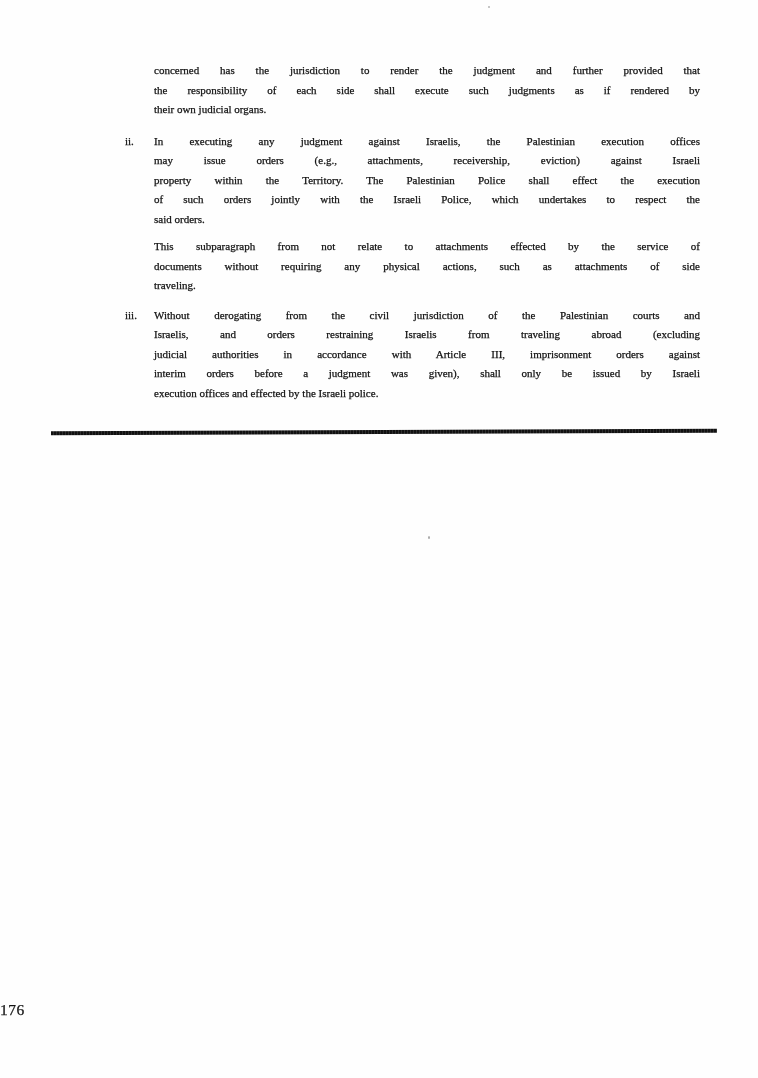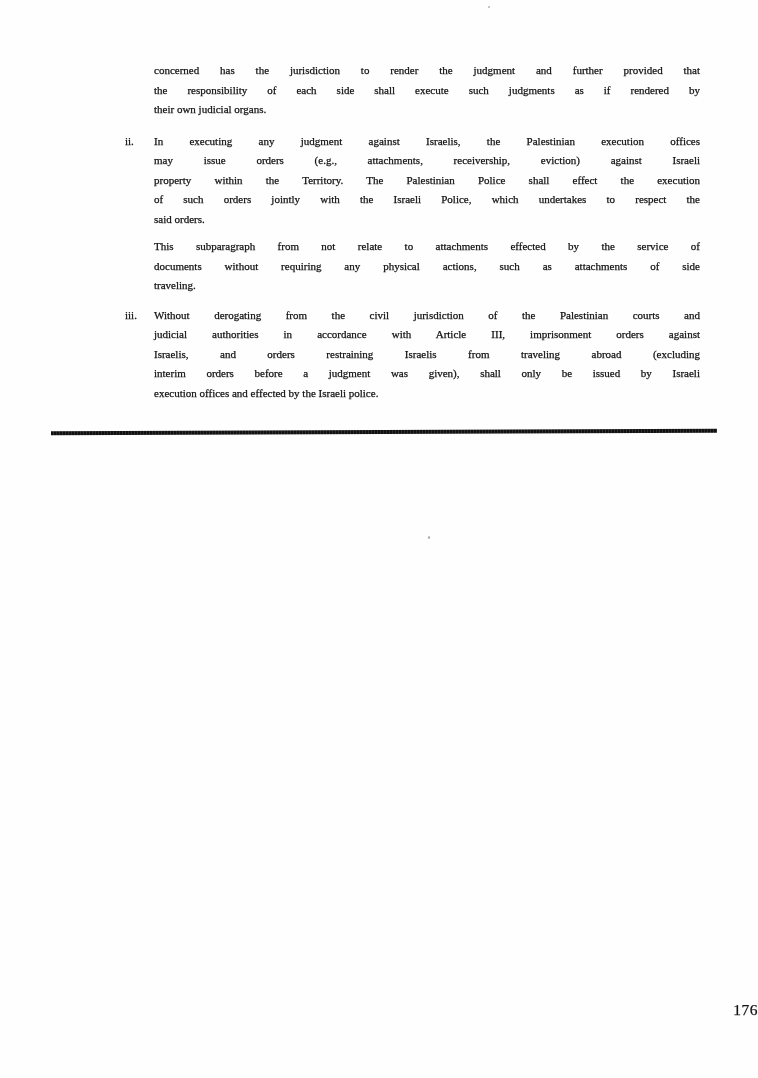--- a/index.html
+++ b/index.html
@@ -50,21 +50,21 @@
     width:666px;
     height:4px;
     background:repeating-linear-gradient(90deg,var(--rule) 0px,var(--rule) 2px,#2e2e2e 2px,#2e2e2e 3px);
     transform:rotate(-0.2deg);
   }
   .page-number{
     position:absolute;
     top:1001px;
     left:0;
     width:758px;
-    text-align:right;
+    text-align:left;
     font-size:15.5px;
     letter-spacing:0.5px;
   }
   .speck{
     position:absolute;
     border-radius:50%;
     background:#b3b3b3;
   }
   .speck.s1{left:488px;top:6px;width:2px;height:2px;}
   .speck.s2{left:428px;top:536px;width:2px;height:3px;background:#a8a8a8;}
@@ -103,22 +103,22 @@
           <div class="line jl">This subparagraph from not relate to attachments effected by the service of</div>
           <div class="line jl">documents without requiring any physical actions, such as attachments of side</div>
           <div class="line last">traveling.</div>
         </div>
     </div>
 
     <div class="para">
       <span class="marker">iii.</span>
       <div>
           <div class="line jl">Without derogating from the civil jurisdiction of the Palestinian courts and</div>
+          <div class="line jl">Israelis, and orders restraining Israelis from traveling abroad (excluding</div>
           <div class="line jl">judicial authorities in accordance with Article III, imprisonment orders against</div>
-          <div class="line jl">Israelis, and orders restraining Israelis from traveling abroad (excluding</div>
           <div class="line jl">interim orders before a judgment was given), shall only be issued by Israeli</div>
           <div class="line last">execution offices and effected by the Israeli police.</div>
         </div>
     </div>
 
   </div>
 
   <div class="rule"></div>
 
   <div class="page-number">176</div>

